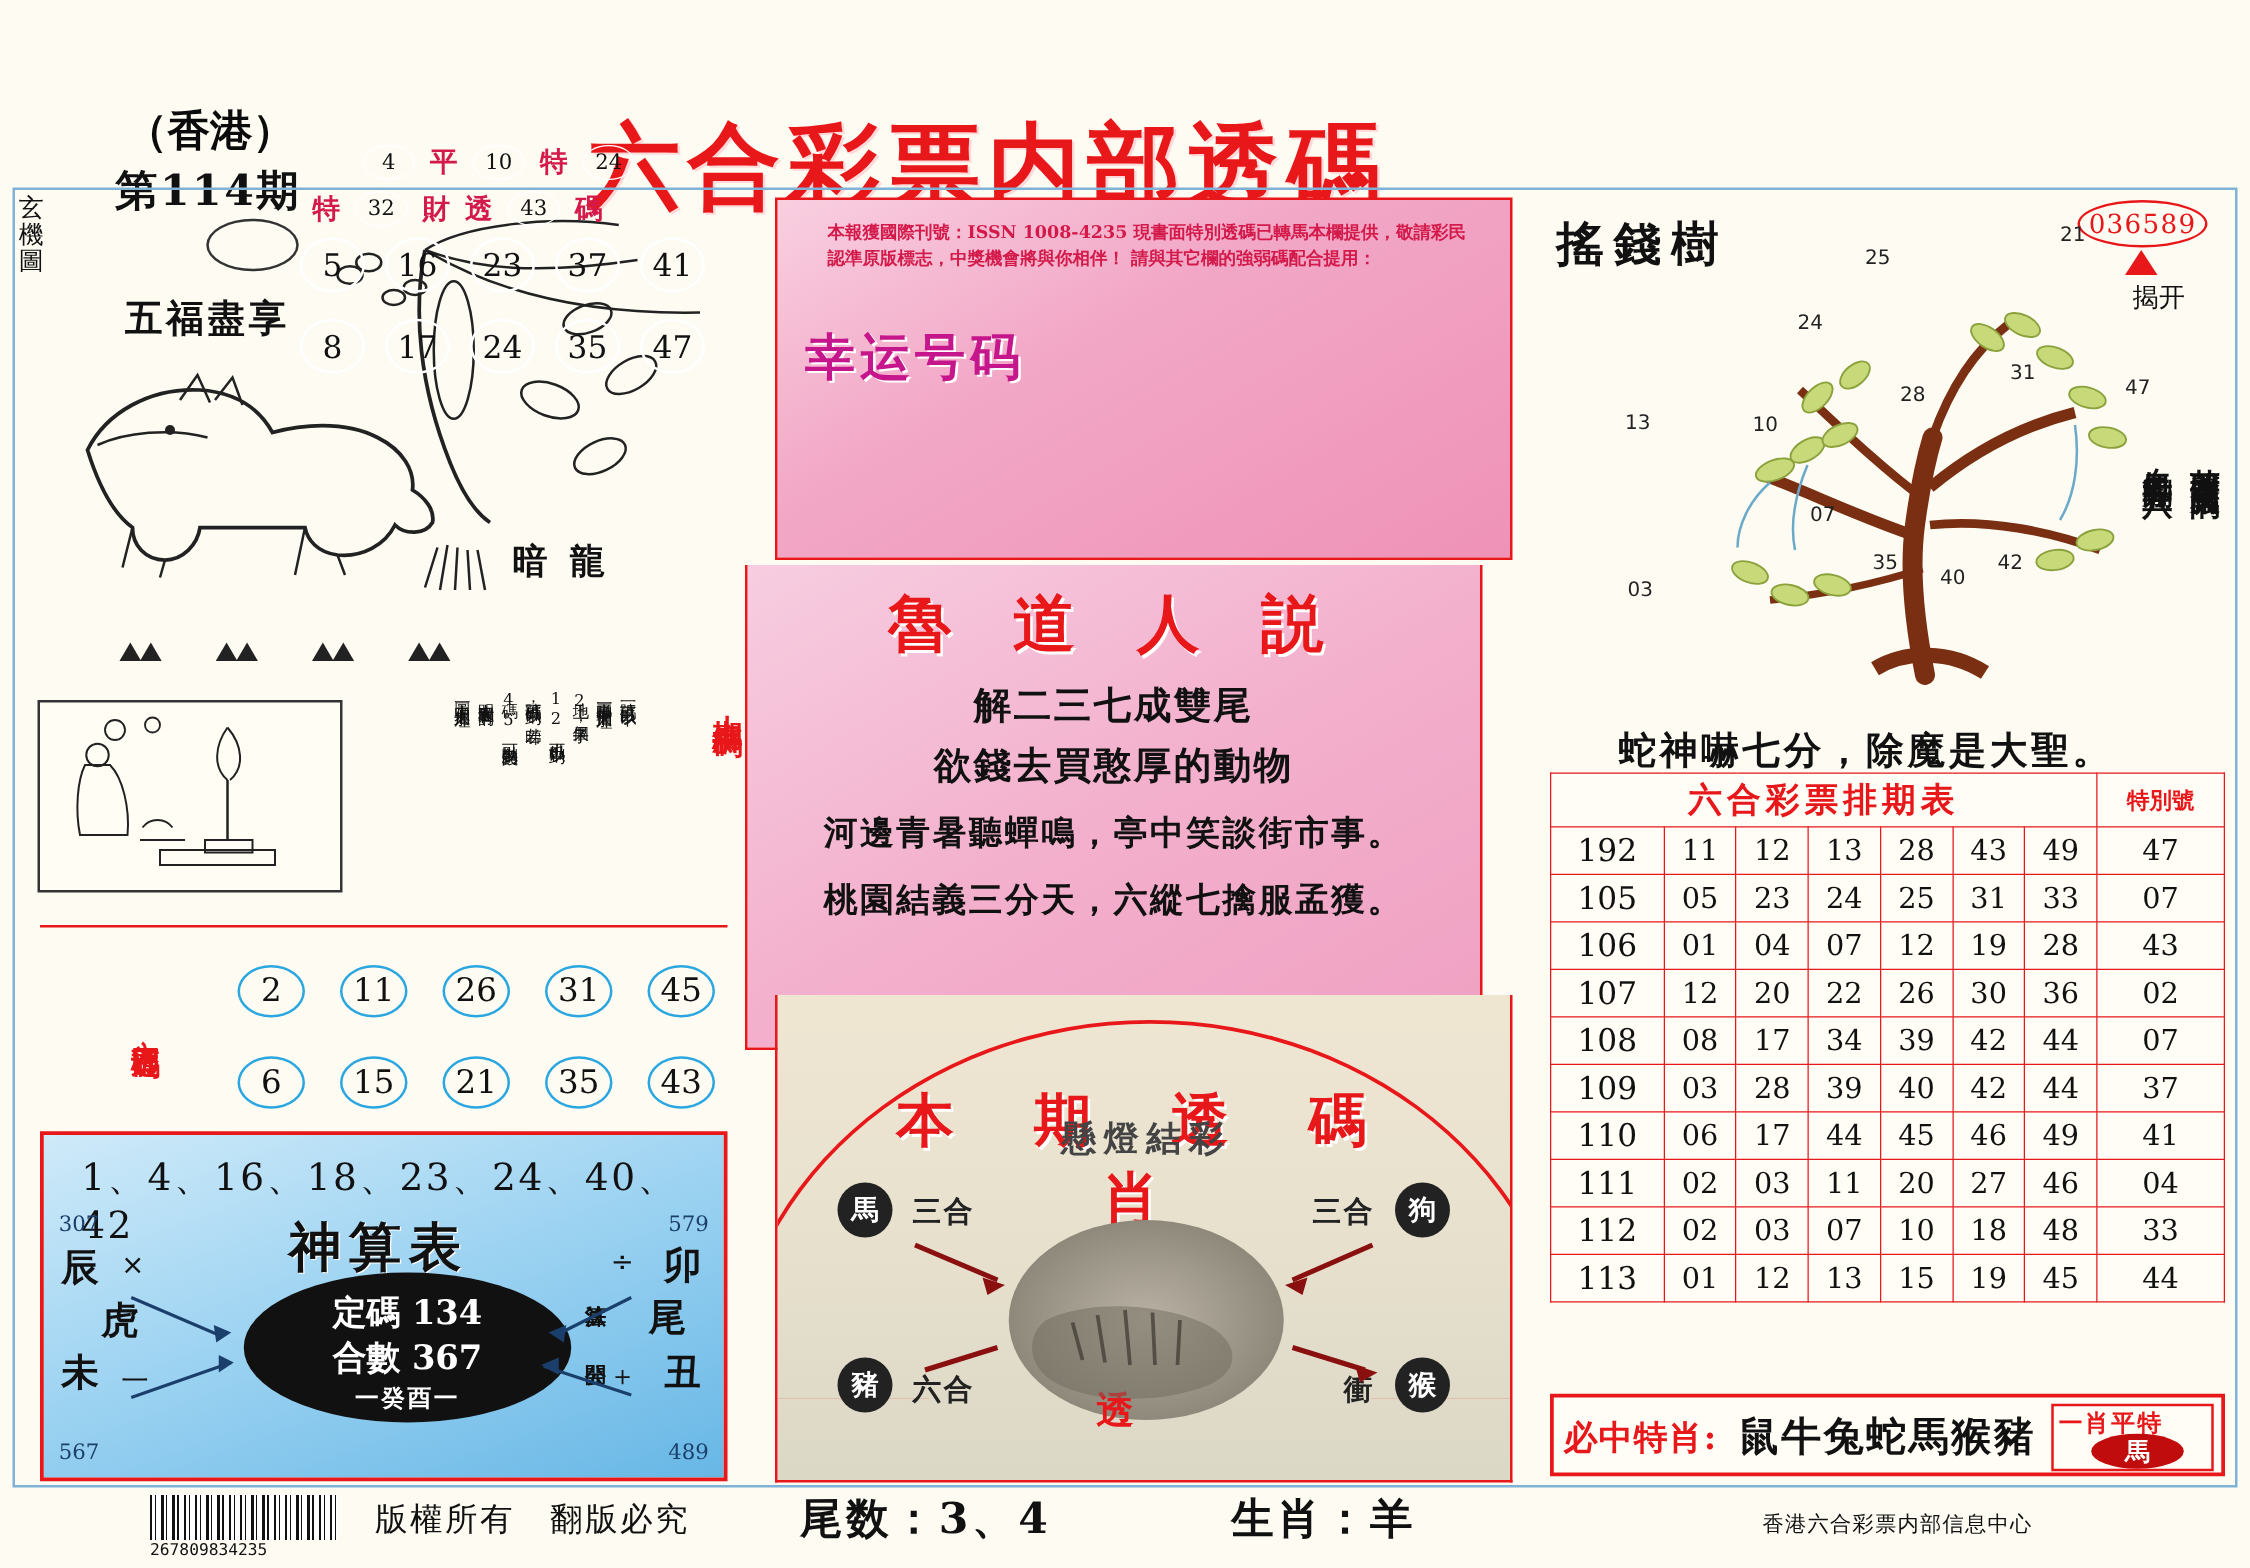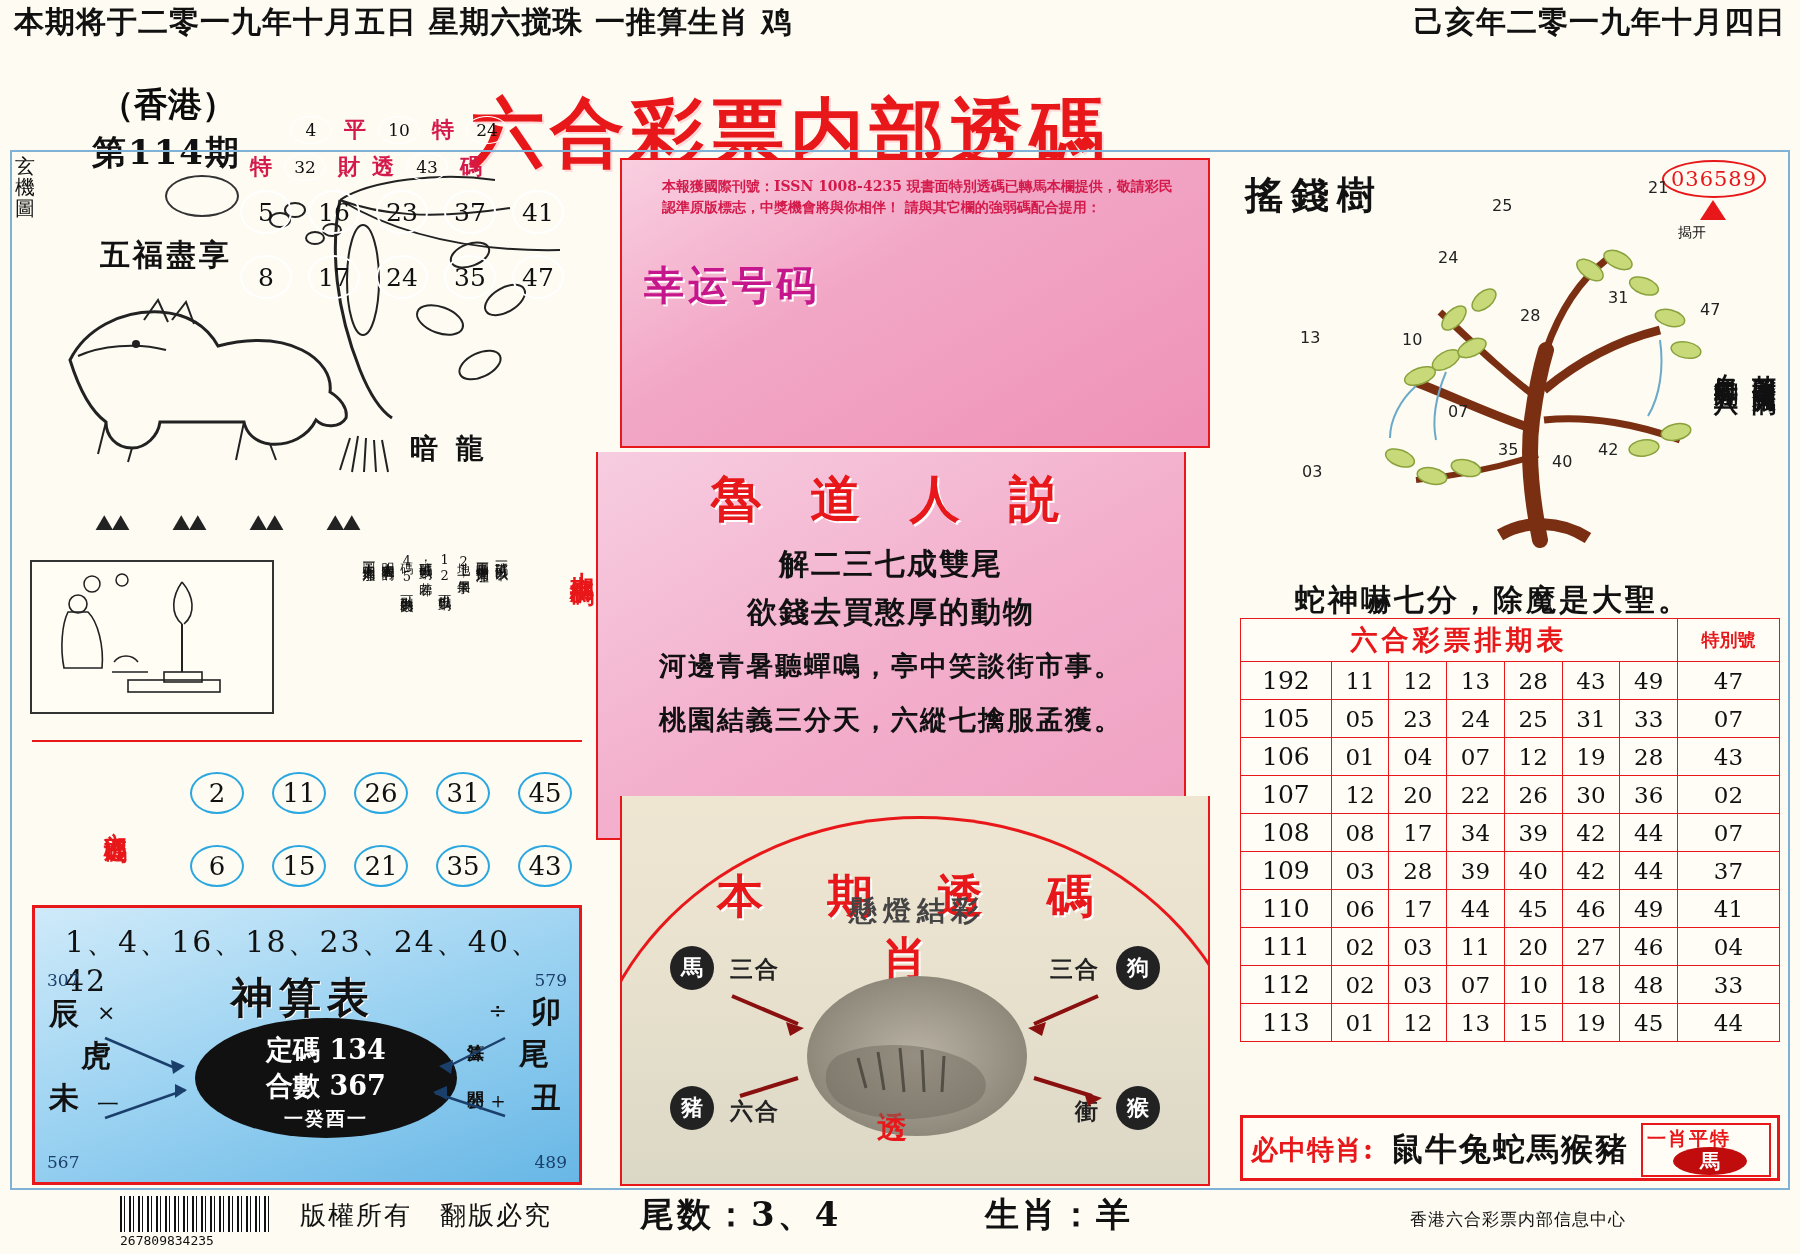--- a/index.html
+++ b/index.html
@@ -243,22 +243,22 @@
     font-size:38px;font-weight:bold;color:#111;letter-spacing:8px;
   }
   .code-oval{
     position:absolute;left:1662px;top:160px;width:100px;height:34px;
     border:2px solid #e8171a;border-radius:50%;
     display:flex;align-items:center;justify-content:center;
     font-family:"DejaVu Serif","Liberation Serif",serif;
     font-size:21px;color:#e8171a;letter-spacing:1px;
   }
   .jiekai{
-    position:absolute;left:1678px;top:200px;width:70px;text-align:left;
-    font-family:"DejaVu Serif","Liberation Serif",serif;font-size:14px;color:#111;
+    position:absolute;left:1678px;top:200px;width:70px;text-align:right;
+    font-family:"DejaVu Serif","Liberation Serif",serif;font-size:21px;color:#111;
   }
   .tri{
     width:0;height:0;border-left:13px solid transparent;border-right:13px solid transparent;
     border-bottom:20px solid #e8171a;margin:0 auto 4px;
   }
   .treearea{position:absolute;left:1240px;top:190px;width:540px;height:380px;}
   .treenum{
     position:absolute;font-family:"DejaVu Sans","Liberation Sans",sans-serif;
     font-size:16px;color:#222;
   }
@@ -352,24 +352,20 @@
   }
 
   
   svg{display:block;}
 </style>
 </head>
 <body>
 
 <div class="page">
 
-  <div class="topline">
-    <span>本期将于二零一九年十月五日 星期六搅珠 一推算生肖 鸡</span>
-    <span>己亥年二零一九年十月四日</span>
-  </div>
   <div class="masthead">
     <div class="hk">（香港）</div>
     <div class="issue">第114期</div>
     <div class="bigtitle">六合彩票内部透碼</div>
   </div>
 
   <div class="frame"></div>
 
   <div class="xuanji">玄機圖</div>
 

